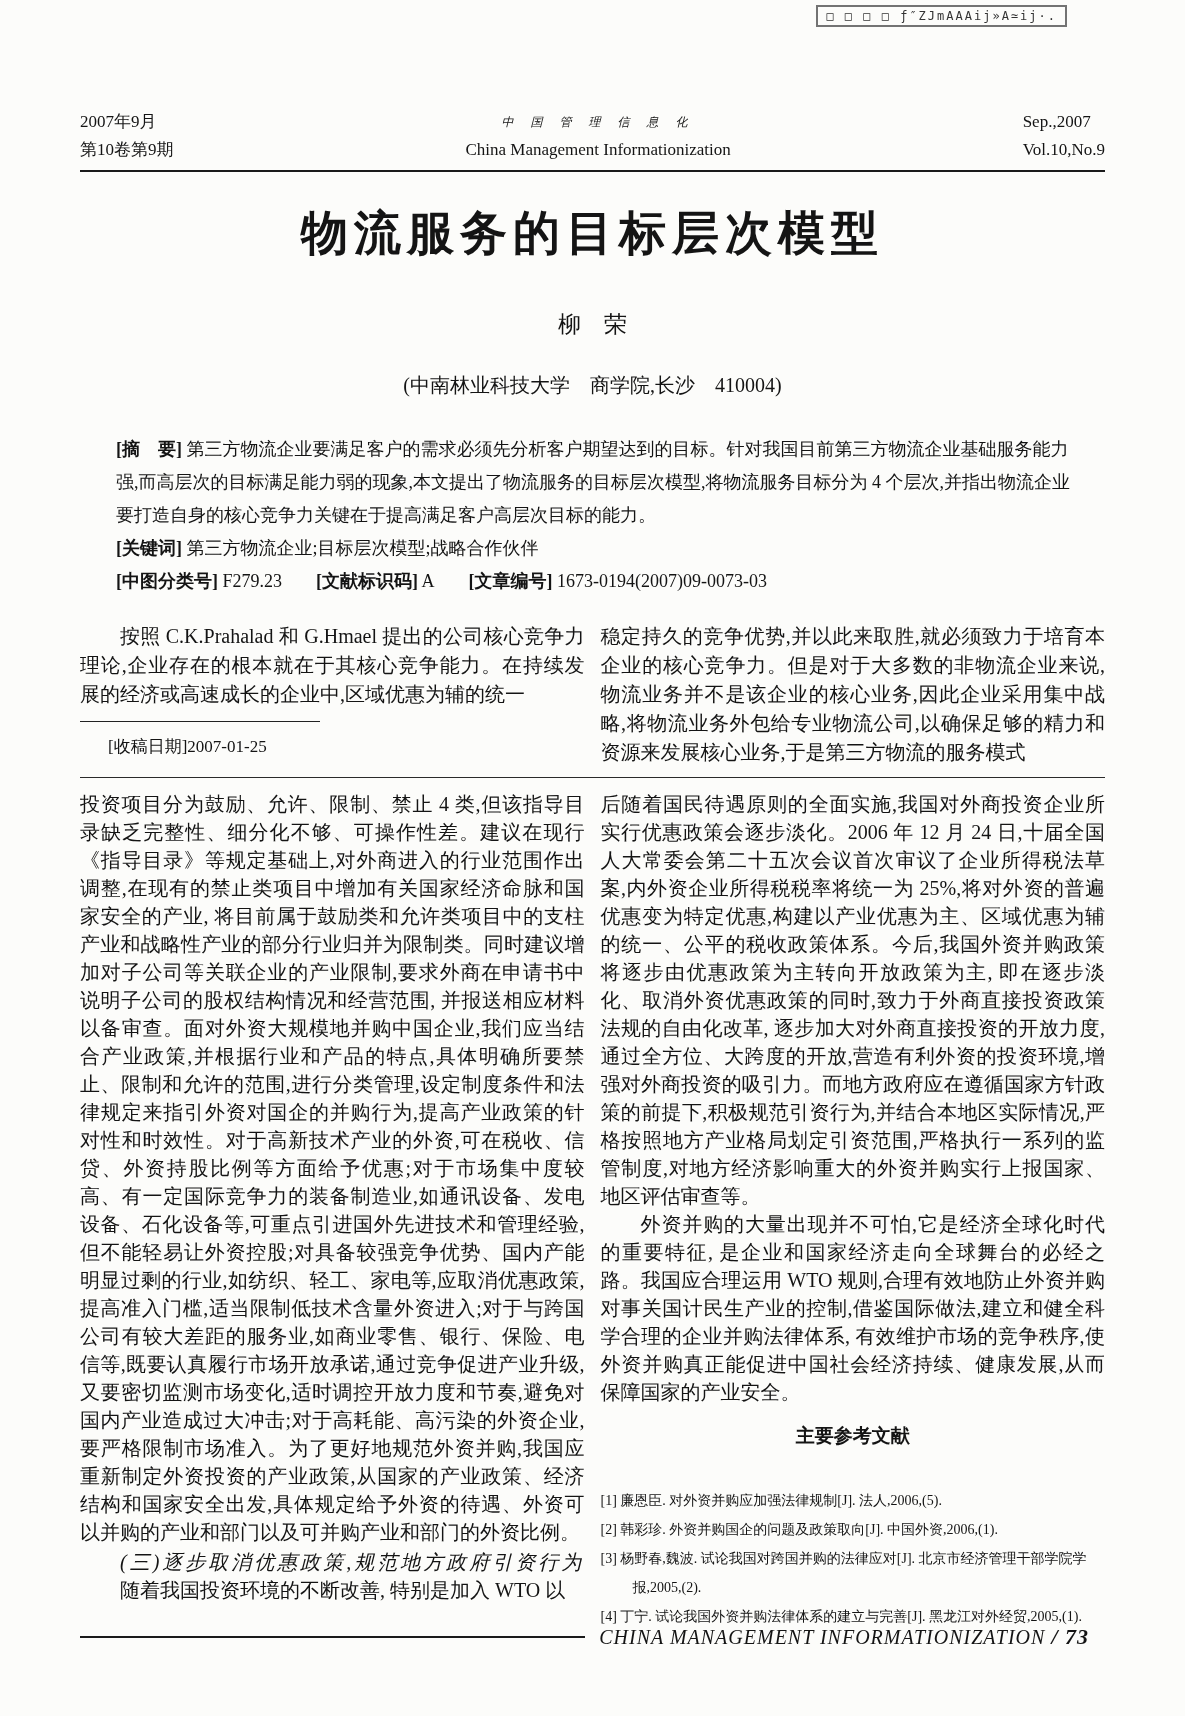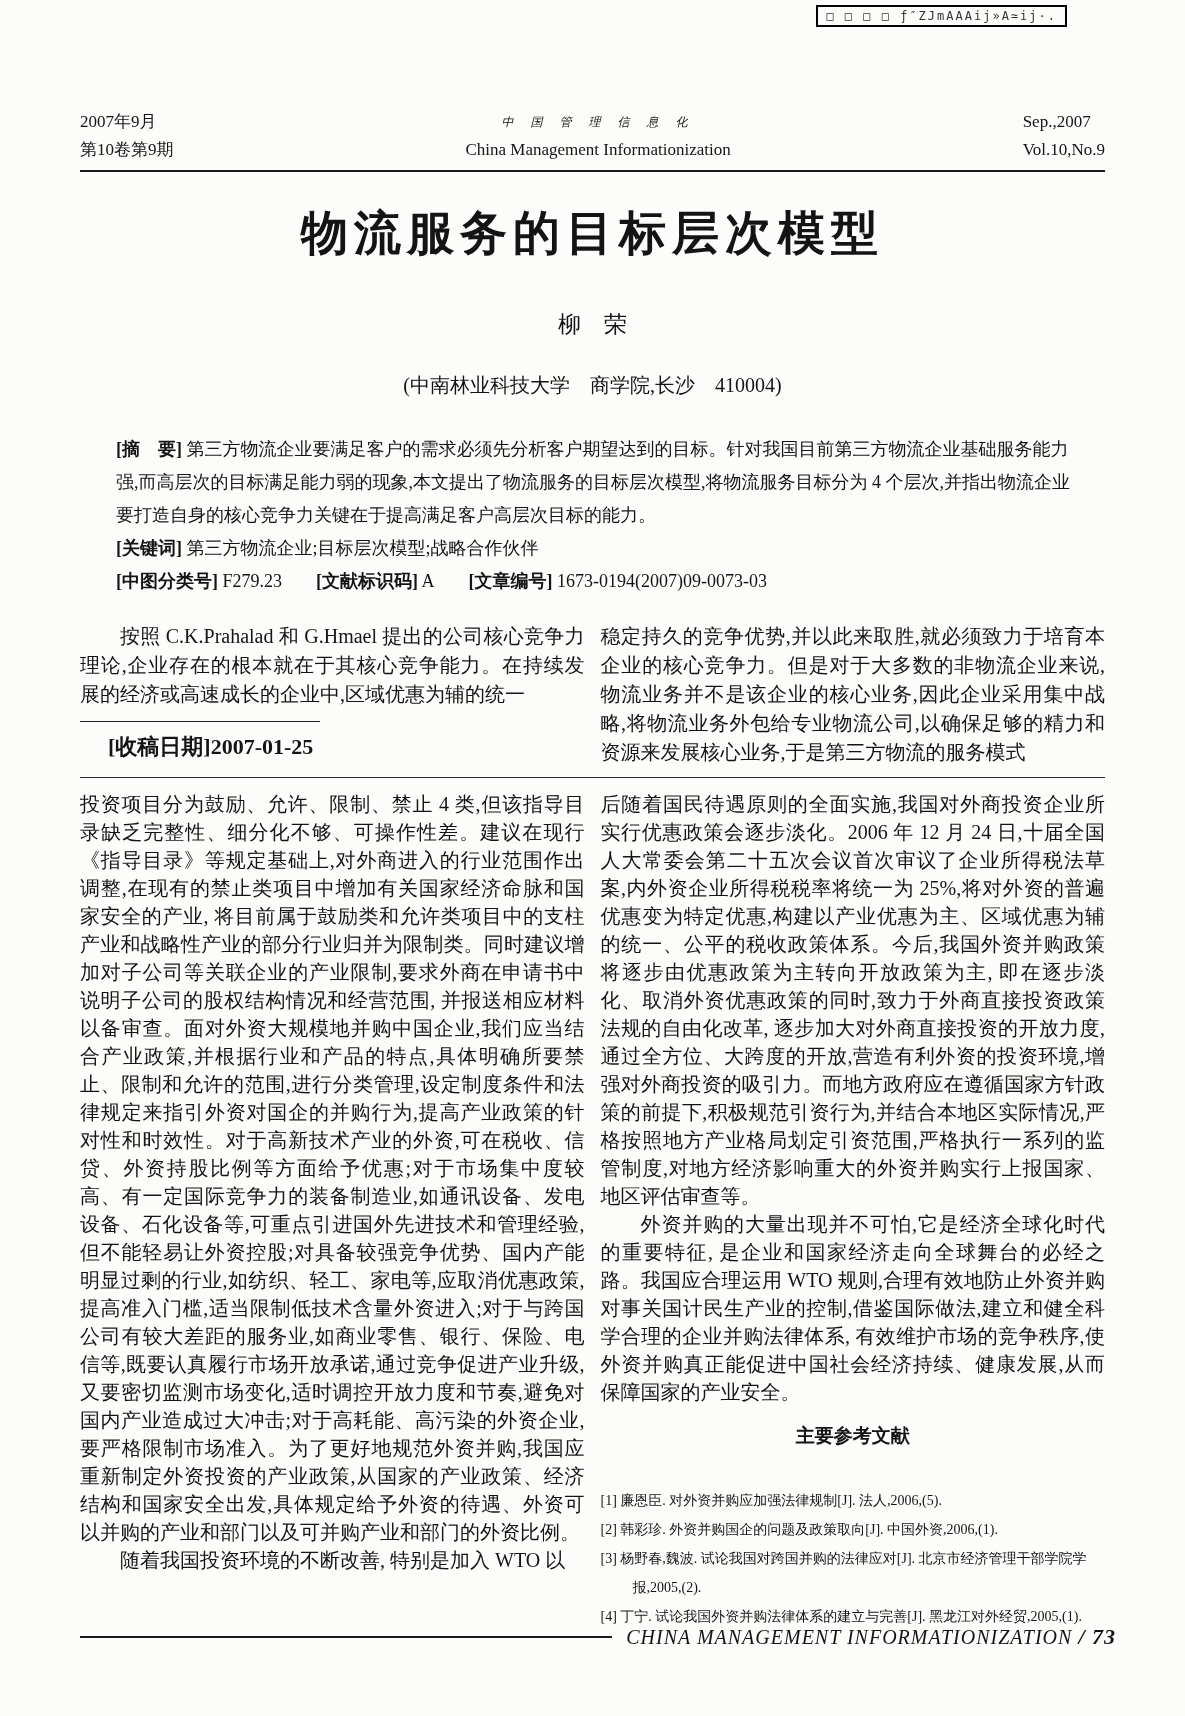--- a/index.html
+++ b/index.html
@@ -14,21 +14,21 @@
     font-family: "Liberation Serif", "DejaVu Serif", serif;
     overflow: hidden;
   }
   .content { padding: 0 80px; }
 
   
   .scan-box {
     position: absolute;
     top: 5px;
     right: 118px;
-    border: 2px solid #000000;
+    border: 2px solid #737373;
     padding: 2px 8px;
     font-size: 12px;
     letter-spacing: 2px;
     font-family: "DejaVu Sans Mono", monospace;
     color: #333;
     white-space: nowrap;
   }
 
   
   .journal-header {
@@ -76,21 +76,21 @@
   .meta-gap { display: inline-block; width: 34px; }
 
   
   .two-col { display: flex; gap: 16px; }
   .col { width: 50%; font-size: 20px; line-height: 29px; text-align: justify; }
   .intro-section { margin-top: 24px; }
   .indent { text-indent: 2em; }
 
   .footnote { margin-top: 12px; }
   .footnote-rule { width: 240px; border-top: 1.5px solid #222; }
-  .received-date { margin-top: 10px; padding-left: 28px; font-size: 22px; font-weight: bold; }
+  .received-date { margin-top: 10px; padding-left: 28px; font-size: 17px; font-weight: normal; }
 
   .section-rule { border: none; border-top: 1.5px solid #2a2a2a; margin-top: 10px; }
 
   .body-section { margin-top: 12px; }
   .body-section .col { line-height: 28px; }
   .subsection {
     letter-spacing: 3px;
     font-style: italic;
     margin-top: 2px;
   }
@@ -101,21 +101,21 @@
     margin: 16px 0 18px 0;
     font-family: "Liberation Sans", "DejaVu Sans", sans-serif;
   }
   .refs { list-style: none; font-size: 14px; line-height: 29px; margin-top: 36px; }
   .refs li { padding-left: 32px; text-indent: -32px; text-align: left; }
 
   
   .page-footer {
     position: absolute;
     left: 80px;
-    right: 69px;
+    right: 96px;
     bottom: 66px;
     display: flex;
     align-items: center;
     gap: 14px;
   }
   .footer-rule { flex: 1; border-top: 2px solid #1a1a1a; max-width: 545px; }
   .footer-text {
     font-style: italic;
     font-size: 20px;
     letter-spacing: 1px;
@@ -170,20 +170,21 @@
       <div class="col right">
         <p>稳定持久的竞争优势,并以此来取胜,就必须致力于培育本企业的核心竞争力。但是对于大多数的非物流企业来说,物流业务并不是该企业的核心业务,因此企业采用集中战略,将物流业务外包给专业物流公司,以确保足够的精力和资源来发展核心业务,于是第三方物流的服务模式</p>
       </div>
     </div>
 
     <hr class="section-rule">
 
     <div class="two-col body-section">
       <div class="col left">
         <p>投资项目分为鼓励、允许、限制、禁止 4 类,但该指导目录缺乏完整性、细分化不够、可操作性差。建议在现行《指导目录》等规定基础上,对外商进入的行业范围作出调整,在现有的禁止类项目中增加有关国家经济命脉和国家安全的产业, 将目前属于鼓励类和允许类项目中的支柱产业和战略性产业的部分行业归并为限制类。同时建议增加对子公司等关联企业的产业限制,要求外商在申请书中说明子公司的股权结构情况和经营范围, 并报送相应材料以备审查。面对外资大规模地并购中国企业,我们应当结合产业政策,并根据行业和产品的特点,具体明确所要禁止、限制和允许的范围,进行分类管理,设定制度条件和法律规定来指引外资对国企的并购行为,提高产业政策的针对性和时效性。对于高新技术产业的外资,可在税收、信贷、外资持股比例等方面给予优惠;对于市场集中度较高、有一定国际竞争力的装备制造业,如通讯设备、发电设备、石化设备等,可重点引进国外先进技术和管理经验,但不能轻易让外资控股;对具备较强竞争优势、国内产能明显过剩的行业,如纺织、轻工、家电等,应取消优惠政策,提高准入门槛,适当限制低技术含量外资进入;对于与跨国公司有较大差距的服务业,如商业零售、银行、保险、电信等,既要认真履行市场开放承诺,通过竞争促进产业升级,又要密切监测市场变化,适时调控开放力度和节奏,避免对国内产业造成过大冲击;对于高耗能、高污染的外资企业,要严格限制市场准入。为了更好地规范外资并购,我国应重新制定外资投资的产业政策,从国家的产业政策、经济结构和国家安全出发,具体规定给予外资的待遇、外资可以并购的产业和部门以及可并购产业和部门的外资比例。</p>
+        <p class="subsection indent">(三)逐步取消优惠政策,规范地方政府引资行为</p>
         <p class="indent">随着我国投资环境的不断改善, 特别是加入 WTO 以</p>
       </div>
       <div class="col right">
         <p>后随着国民待遇原则的全面实施,我国对外商投资企业所实行优惠政策会逐步淡化。2006 年 12 月 24 日,十届全国人大常委会第二十五次会议首次审议了企业所得税法草案,内外资企业所得税税率将统一为 25%,将对外资的普遍优惠变为特定优惠,构建以产业优惠为主、区域优惠为辅的统一、公平的税收政策体系。今后,我国外资并购政策将逐步由优惠政策为主转向开放政策为主, 即在逐步淡化、取消外资优惠政策的同时,致力于外商直接投资政策法规的自由化改革, 逐步加大对外商直接投资的开放力度,通过全方位、大跨度的开放,营造有利外资的投资环境,增强对外商投资的吸引力。而地方政府应在遵循国家方针政策的前提下,积极规范引资行为,并结合本地区实际情况,严格按照地方产业格局划定引资范围,严格执行一系列的监管制度,对地方经济影响重大的外资并购实行上报国家、地区评估审查等。</p>
         <p class="indent">外资并购的大量出现并不可怕,它是经济全球化时代的重要特征, 是企业和国家经济走向全球舞台的必经之路。我国应合理运用 WTO 规则,合理有效地防止外资并购对事关国计民生产业的控制,借鉴国际做法,建立和健全科学合理的企业并购法律体系, 有效维护市场的竞争秩序,使外资并购真正能促进中国社会经济持续、健康发展,从而保障国家的产业安全。</p>
         <h3 class="ref-heading">主要参考文献</h3>
         <ol class="refs">
           <li>[1] 廉恩臣. 对外资并购应加强法律规制[J]. 法人,2006,(5).</li>
           <li>[2] 韩彩珍. 外资并购国企的问题及政策取向[J]. 中国外资,2006,(1).</li>
           <li>[3] 杨野春,魏波. 试论我国对跨国并购的法律应对[J]. 北京市经济管理干部学院学报,2005,(2).</li>

